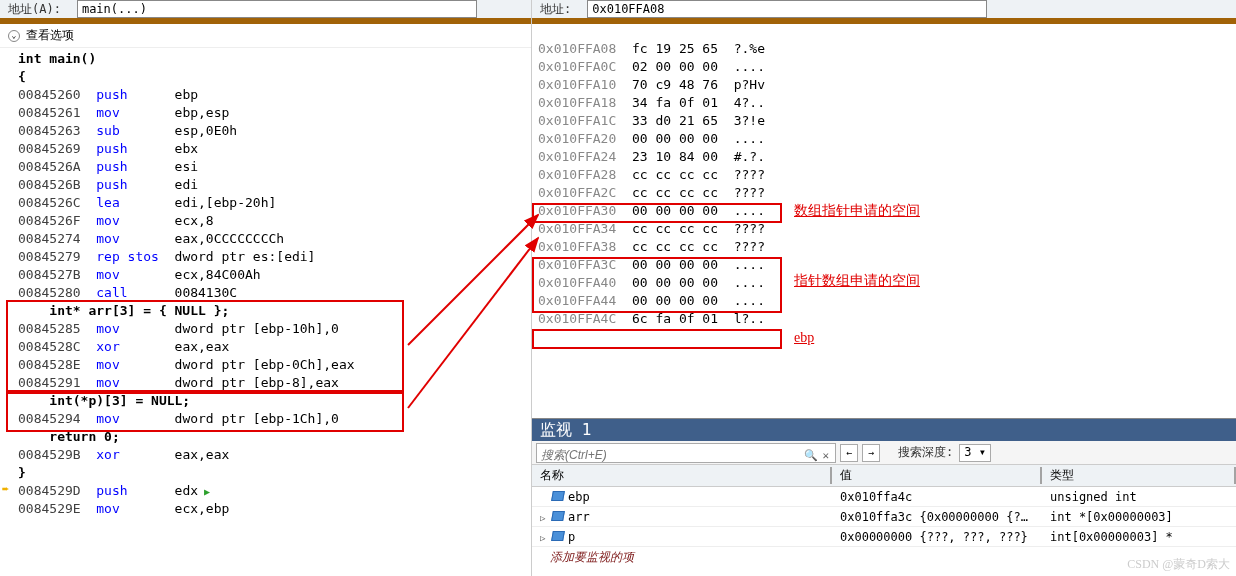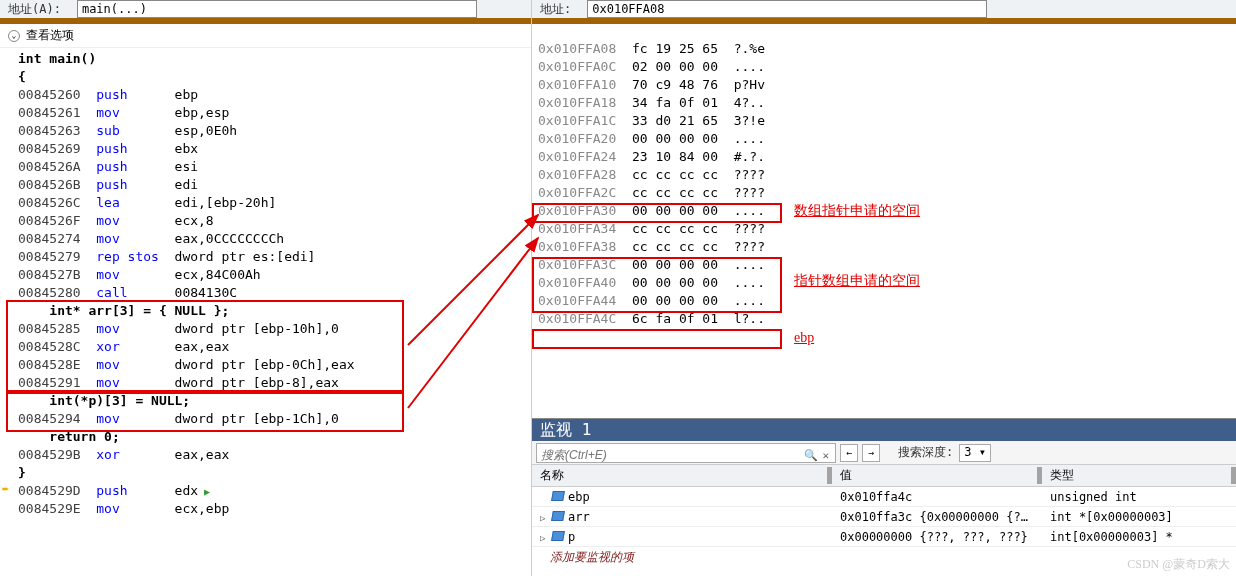--- a/index.html
+++ b/index.html
@@ -37,21 +37,21 @@
     .search-row { height: 24px; display: flex; align-items: center; border-bottom: 1px solid #ccc; background: #f5f5f5; }
     .search-box { flex: 0 0 300px; display: flex; align-items: flex-end; border: 1px solid #aaa; height: 20px; margin: 0 4px; padding: 0 4px; background: #fff; }
     .search-box input { border: none; outline: none; flex: 1; font-size: 12px; font-style: italic; color: #888; background: transparent; }
     .search-icon, .clear-icon { color: #666; font-size: 11px; padding: 0 2px; cursor: pointer; }
     .depth-label { margin-left: 12px; color: #333; }
     .depth-sel { border: 1px solid #aaa; height: 18px; padding: 0 4px; margin-left: 6px; background: #fff; }
     .tool-btns { margin-left: auto; display: flex; gap: 4px; padding-right: 6px; }
     .tool-btn { width: 18px; height: 18px; border: 1px solid #aaa; background: #fff; display: flex; align-items: center; justify-content: center; font-size: 10px; cursor: pointer; }
     .watch-grid { flex: 1; overflow: hidden; }
     .watch-header { display: flex; background: #eef2f5; border-bottom: 1px solid #ccc; height: 22px; align-items: center; }
-    .watch-header > div { padding: 0 8px; border-right: 5px solid #a3a3a3; font-size: 12px; }
+    .watch-header > div { padding: 0 8px; border-right: 2px solid #a3a3a3; font-size: 12px; }
     .wc-name { width: 300px; }
     .wc-value { width: 210px; }
     .wc-type { flex: 1; }
     .watch-row { display: flex; height: 20px; align-items: center; border-bottom: 1px solid #eee; }
     .watch-row > div { padding: 0 8px; font-size: 12px; overflow: hidden; white-space: nowrap; text-overflow: ellipsis; }
     .expand-tri { color: #555; font-size: 9px; margin-right: 2px; display: inline-block; width: 10px; }
     .var-icon { display: inline-block; width: 12px; height: 10px; background: #4a90d9; border: 1px solid #2a6ab5; margin-right: 4px; transform: skewX(-10deg); }
     .add-row { font-style: italic; color: #7f1d1d; padding: 2px 18px; }
     .watermark { position: absolute; right: 6px; bottom: 3px; color: #ccc; font-size: 12px; font-family: "Microsoft YaHei"; }
     .yellow-arrow { position: absolute; left: 2px; color: #f0b000; font-size: 12px; }

